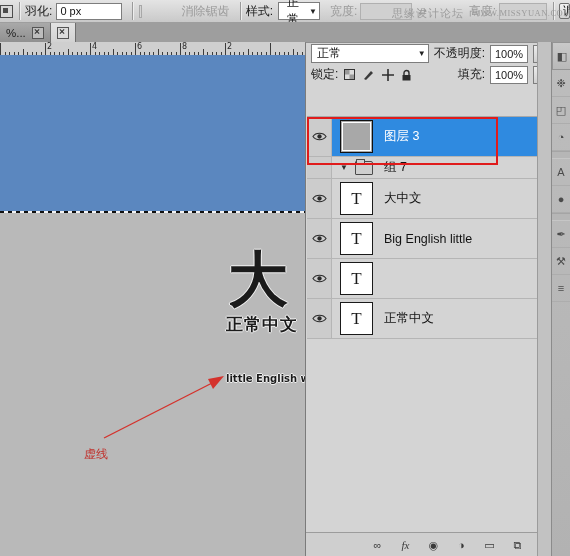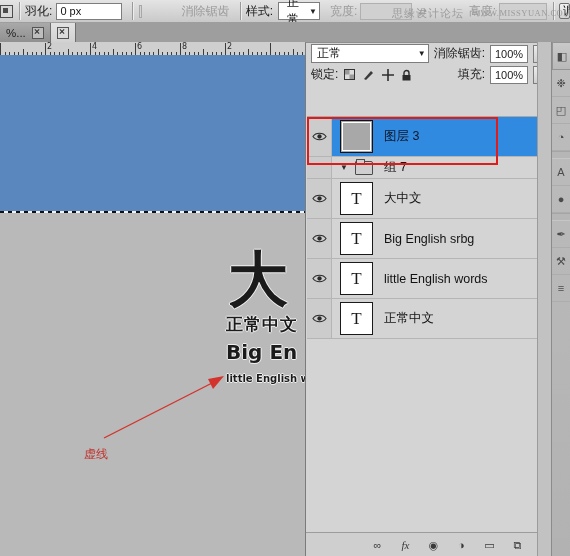--- a/index.html
+++ b/index.html
@@ -100,21 +100,21 @@
   .lrow.grp{height:21px;border-bottom:1px solid #b5b5b5;}
   .eyecol{width:24px;height:100%;display:flex;align-items:center;justify-content:center;
     border-right:1px solid #b5b5b5;background:#cccccc;flex:none;}
   .lrow.sel .eyecol{background:#cccccc;}
   .eye{width:15px;height:13px;display:block;}
   .thumb{width:31px;height:31px;margin-left:8px;background:#fff;border:1px solid #1a1a1a;flex:none;
     display:flex;align-items:center;justify-content:center;font-size:17px;
     font-family:"Liberation Serif",serif;color:#1a1a1a;}
   .thumb.img{background:#a8a8a8;border:1px solid #111;outline:1px solid #fff;outline-offset:-3px;}
   .lname{margin-left:11px;font-size:12.5px;color:#121212;}
-  .lrow.sel .lname{color:#0f172a;}
+  .lrow.sel .lname{color:#ffffff;}
   .grp-arrow{margin-left:8px;font-size:8px;color:#2b2b2b;}
   .folder{width:16px;height:12px;margin-left:7px;background:#cfcfcf;border:1px solid #4a4a4a;
     border-radius:1px 2px 1px 1px;position:relative;flex:none;}
   .folder:before{content:"";position:absolute;left:0;top:-3px;width:7px;height:3px;
     background:#cfcfcf;border:1px solid #4a4a4a;border-bottom:none;border-radius:1px 1px 0 0;}
   .scrollcol{position:absolute;right:0;top:73px;width:14px;bottom:24px;background:#cfcfcf;
     border-left:1px solid #a8a8a8;}
   .sarrow{width:14px;height:13px;display:flex;align-items:center;justify-content:center;
     background:linear-gradient(#e0e0e0,#c6c6c6);border-bottom:1px solid #a4a4a4;font-size:7px;color:#444;}
   .sarrow.bot{position:absolute;bottom:0;border-bottom:none;border-top:1px solid #a4a4a4;}
@@ -254,39 +254,38 @@
       <div class="tnum" style="left: 227px;">2</div>
     </div>
 
   <div class="canvaswrap">
     <div class="sky"></div>
     <div class="dashline" style="top:156px;"></div>
     <div class="ground"></div>
 
     <div class="arttext t-da" style="left:228px;top:195px;">大</div>
     <div class="arttext t-zh" style="left:226px;top:258px;">正常中文</div>
-    <div class="arttext t-big" style="left:226px;top:285px;">Big En</div>
     <div class="arttext t-lit" style="left:226px;top:318px;">little English w</div>
 
     <svg class="arrow" width="150" height="80" style="left:100px;top:315px;">
       <line x1="4" y1="68" x2="118" y2="10" stroke="#d4322c" stroke-width="1.4"></line>
       <polygon points="124,6 108,9 113,19" fill="#d4322c"></polygon>
     </svg>
     <div class="annot" style="left:84px;top:391px;">虚线</div>
   </div>
 
   <div class="panel">
 
 
     <div class="prow">
       <div class="pdrop">
         <span>正常</span>
         <span class="arrow">▼</span>
       </div>
-      <span>消除锯齿:</span>
+      <span>不透明度:</span>
       <span class="pnum">100%</span>
       <span class="stepper">▶</span>
     </div>
 
     <div class="prow">
       <span>锁定:</span>
       <span class="lockicons">
         <span class="lk">
           <svg width="11" height="11">
               <rect x="0.5" y="0.5" width="10" height="10" fill="#dcdcdc" stroke="#333"></rect>
@@ -345,31 +344,30 @@
           <span class="lname">大中文</span>
         </div>
         <div class="lrow">
           <div class="eyecol">
             <svg class="eye" viewBox="0 0 16 12">
               <path d="M1 6 C4 1.5 12 1.5 15 6 C12 10.5 4 10.5 1 6 Z" fill="none" stroke="#2a2a2a" stroke-width="1.1"></path>
               <circle cx="8" cy="6" r="2.3" fill="#2a2a2a"></circle>
             </svg>
           </div>
           <div class="thumb">T</div>
-          <span class="lname">Big English srbg</span>
+          <span class="lname">Big English little</span>
         </div>
         <div class="lrow">
           <div class="eyecol">
             <svg class="eye" viewBox="0 0 16 12">
               <path d="M1 6 C4 1.5 12 1.5 15 6 C12 10.5 4 10.5 1 6 Z" fill="none" stroke="#2a2a2a" stroke-width="1.1"></path>
               <circle cx="8" cy="6" r="2.3" fill="#2a2a2a"></circle>
             </svg>
           </div>
           <div class="thumb">T</div>
-          <span class="lname">little English words</span>
         </div>
         <div class="lrow">
           <div class="eyecol">
             <svg class="eye" viewBox="0 0 16 12">
               <path d="M1 6 C4 1.5 12 1.5 15 6 C12 10.5 4 10.5 1 6 Z" fill="none" stroke="#2a2a2a" stroke-width="1.1"></path>
               <circle cx="8" cy="6" r="2.3" fill="#2a2a2a"></circle>
             </svg>
           </div>
           <div class="thumb">T</div>
           <span class="lname">正常中文</span>

